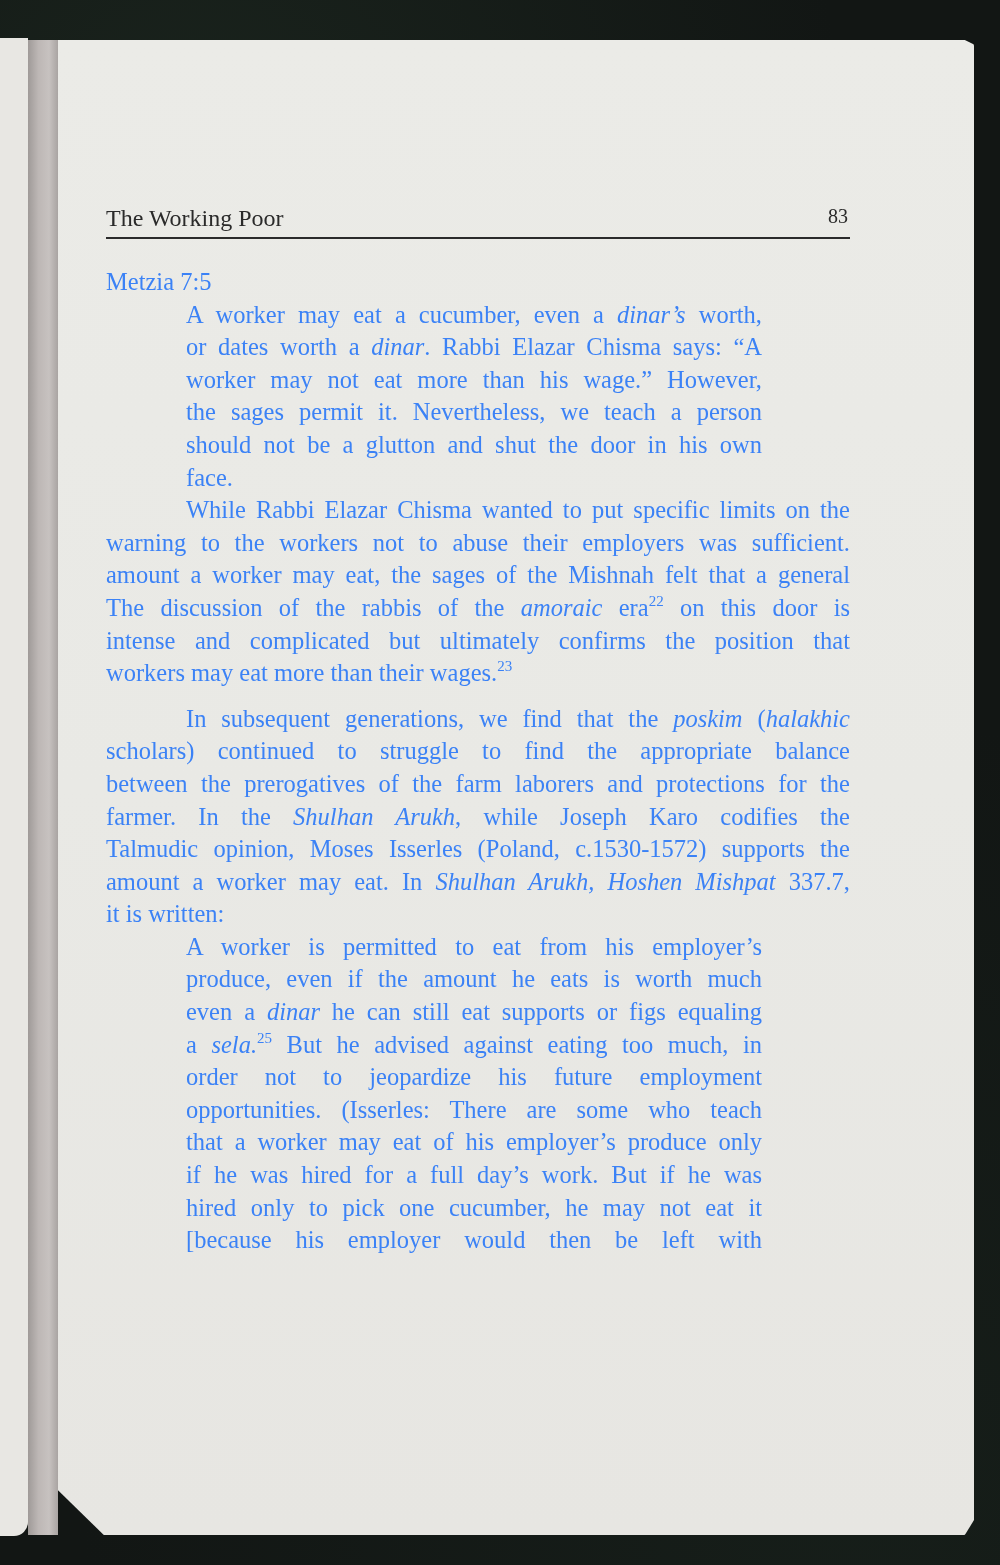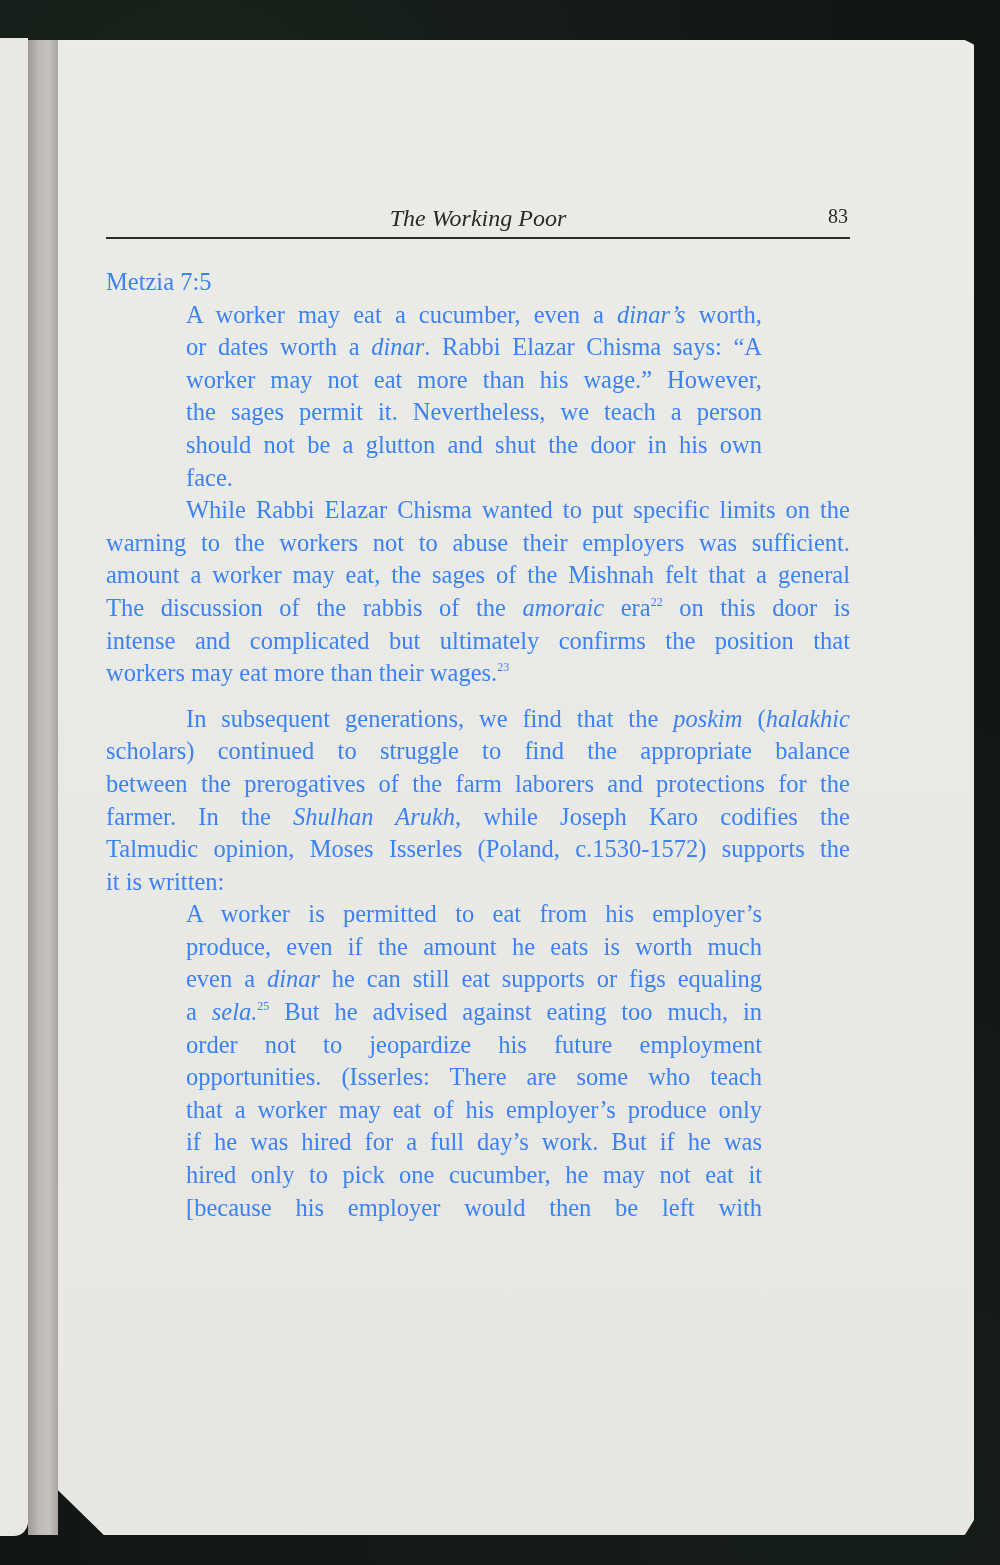--- a/index.html
+++ b/index.html
@@ -29,37 +29,37 @@
       background: linear-gradient(180deg, #ebebe7 0%, #e9e9e5 50%, #e7e6e2 100%);
       border-top-right-radius: 6px;
       border-bottom-right-radius: 10px;
       clip-path: polygon(0 0, 99% 0, 100% 0.3%, 100% 99%, 99% 100%, 5% 100%, 0 97%);
     }
     .running-head {
       position: absolute; left: 106px; top: 203px; width: 744px; height: 34px;
       border-bottom: 2px solid #2b2b2b;
     }
     .running-title {
-      position: absolute; left: 0; right: 0; top: 2px; text-align: center;
-      font-style: italic; font-size: 24px; color: #2a2a2a;
+      position: absolute; left: 0; right: 0; top: 2px; 
+      font-size: 24px; color: #2a2a2a;
     }
     .page-number {
       position: absolute; right: 2px; top: 2px; font-size: 20px; color: #2a2a2a;
     }
     .text {
       position: absolute; left: 106px; top: 266px; width: 744px;
       font-size: 24.5px; line-height: 32.6px; color: #3b82f6;
     }
     .text p { margin: 0; text-align: justify; text-align-last: left; }
     .text .line { display: block; white-space: nowrap; text-align: justify; text-align-last: justify; }
     .text .line.last { text-align-last: left; }
     .block { padding-left: 80px; padding-right: 88px; }
     .indent { text-indent: 80px; }
     .gap { height: 13px; }
-    sup { font-size: 12px; line-height: 0; vertical-align: 10px; margin-top: 16px; }
+    sup { font-size: 15px; line-height: 0; vertical-align: 10px; margin-top: 16px; }
     i { font-style: italic; }
   </style>
 </head>
 <body>
 
 <div class="bg-texture"></div>
 <div class="left-page"></div>
 <div class="spine"></div>
 <div class="page"></div>
 
@@ -92,20 +92,21 @@
   </div>
 
   <div class="gap"></div>
 
   <div>
     <span class="line indent"><span>In subsequent generations, we find that the </span><i>poskim</i><span> (</span><i>halakhic</i></span>
     <span class="line">scholars) continued to struggle to find the appropriate balance</span>
     <span class="line">between the prerogatives of the farm laborers and protections for the</span>
     <span class="line"><span>farmer.  In the </span><i>Shulhan Arukh</i><span>, while Joseph Karo codifies the</span></span>
     <span class="line">Talmudic opinion, Moses Isserles (Poland, c.1530-1572) supports the</span>
+    <span class="line"><span>amount a worker may eat. In </span><i>Shulhan Arukh, Hoshen Mishpat</i><span>  337.7,</span></span>
     <span class="line last">it is written:</span>
   </div>
 
   <div class="block">
     <span class="line">A worker is permitted to eat from his employer’s</span>
     <span class="line">produce, even if the amount he eats is worth much</span>
     <span class="line"><span>even a </span><i>dinar</i><span> he can still eat supports or figs equaling</span></span>
     <span class="line"><span>a </span><i>sela.</i><sup>25</sup><span>  But he advised against eating too much, in</span></span>
     <span class="line">order not to jeopardize his future employment</span>
     <span class="line">opportunities. (Isserles: There are some who teach</span>

